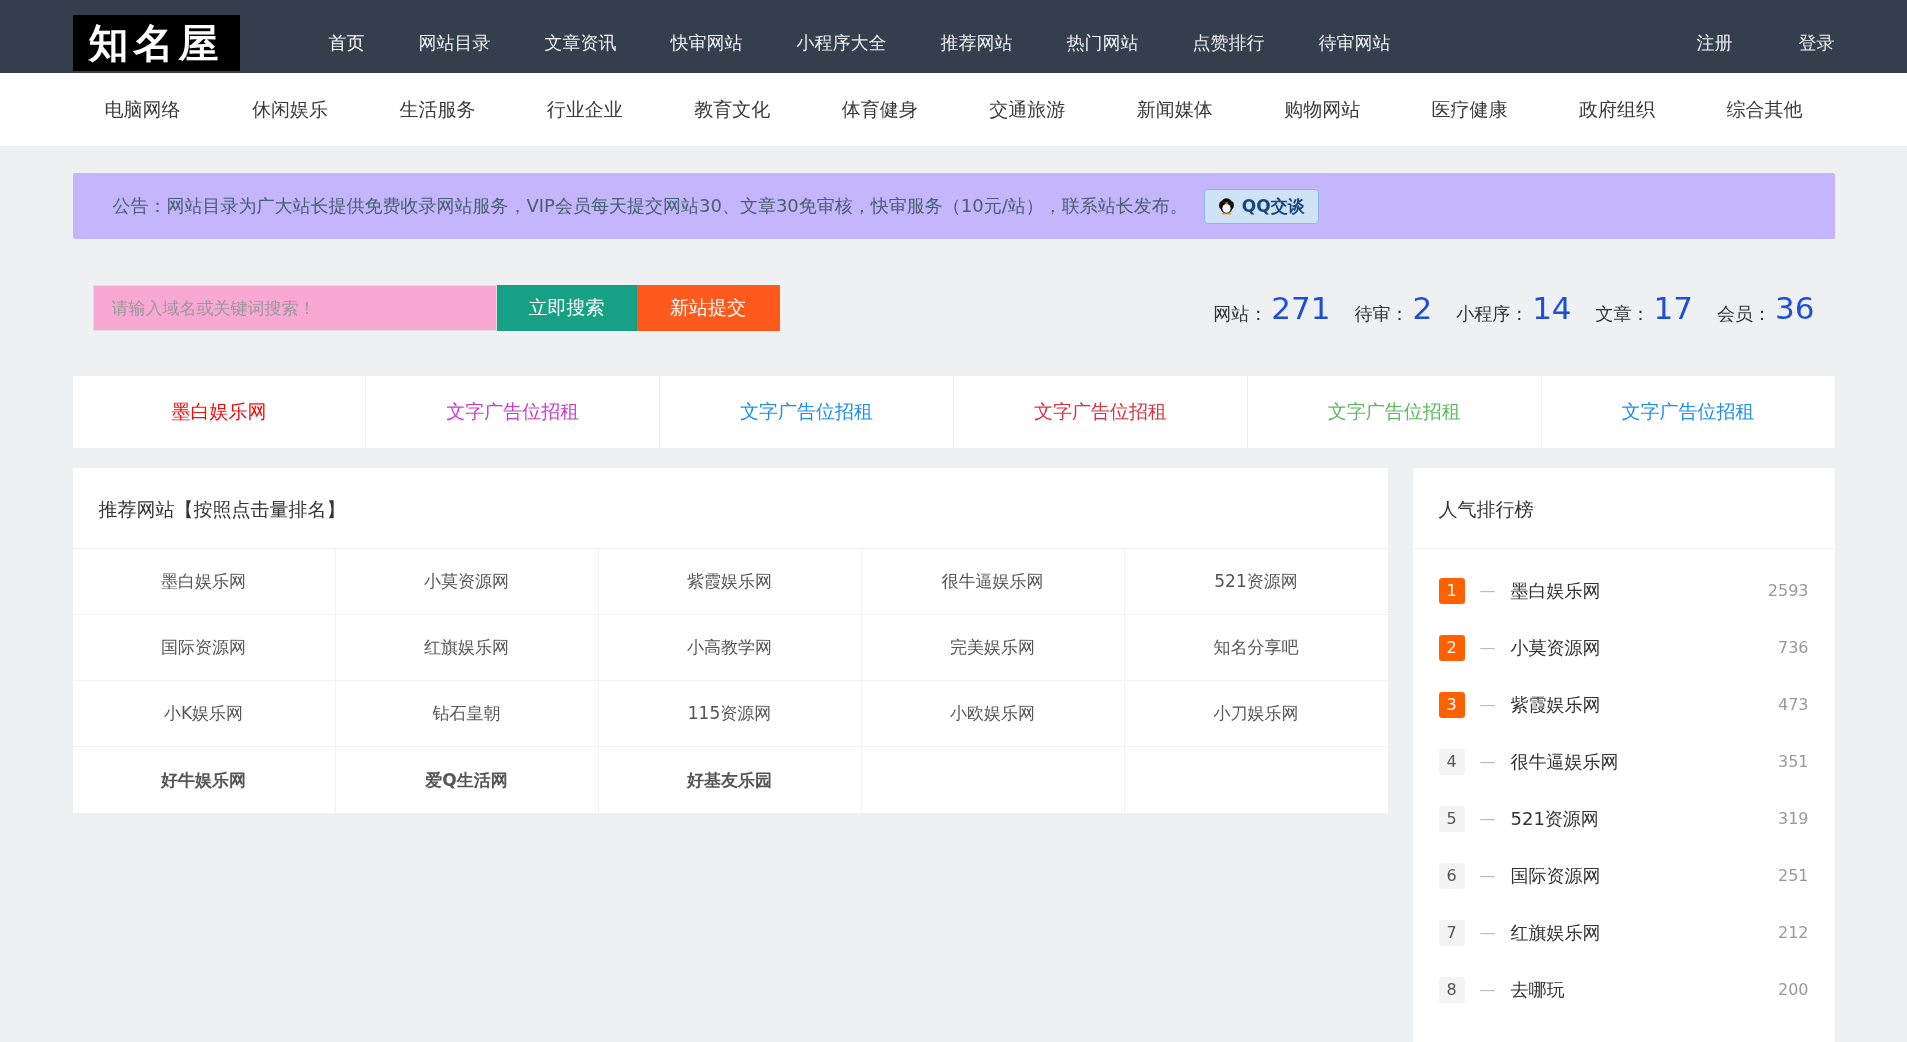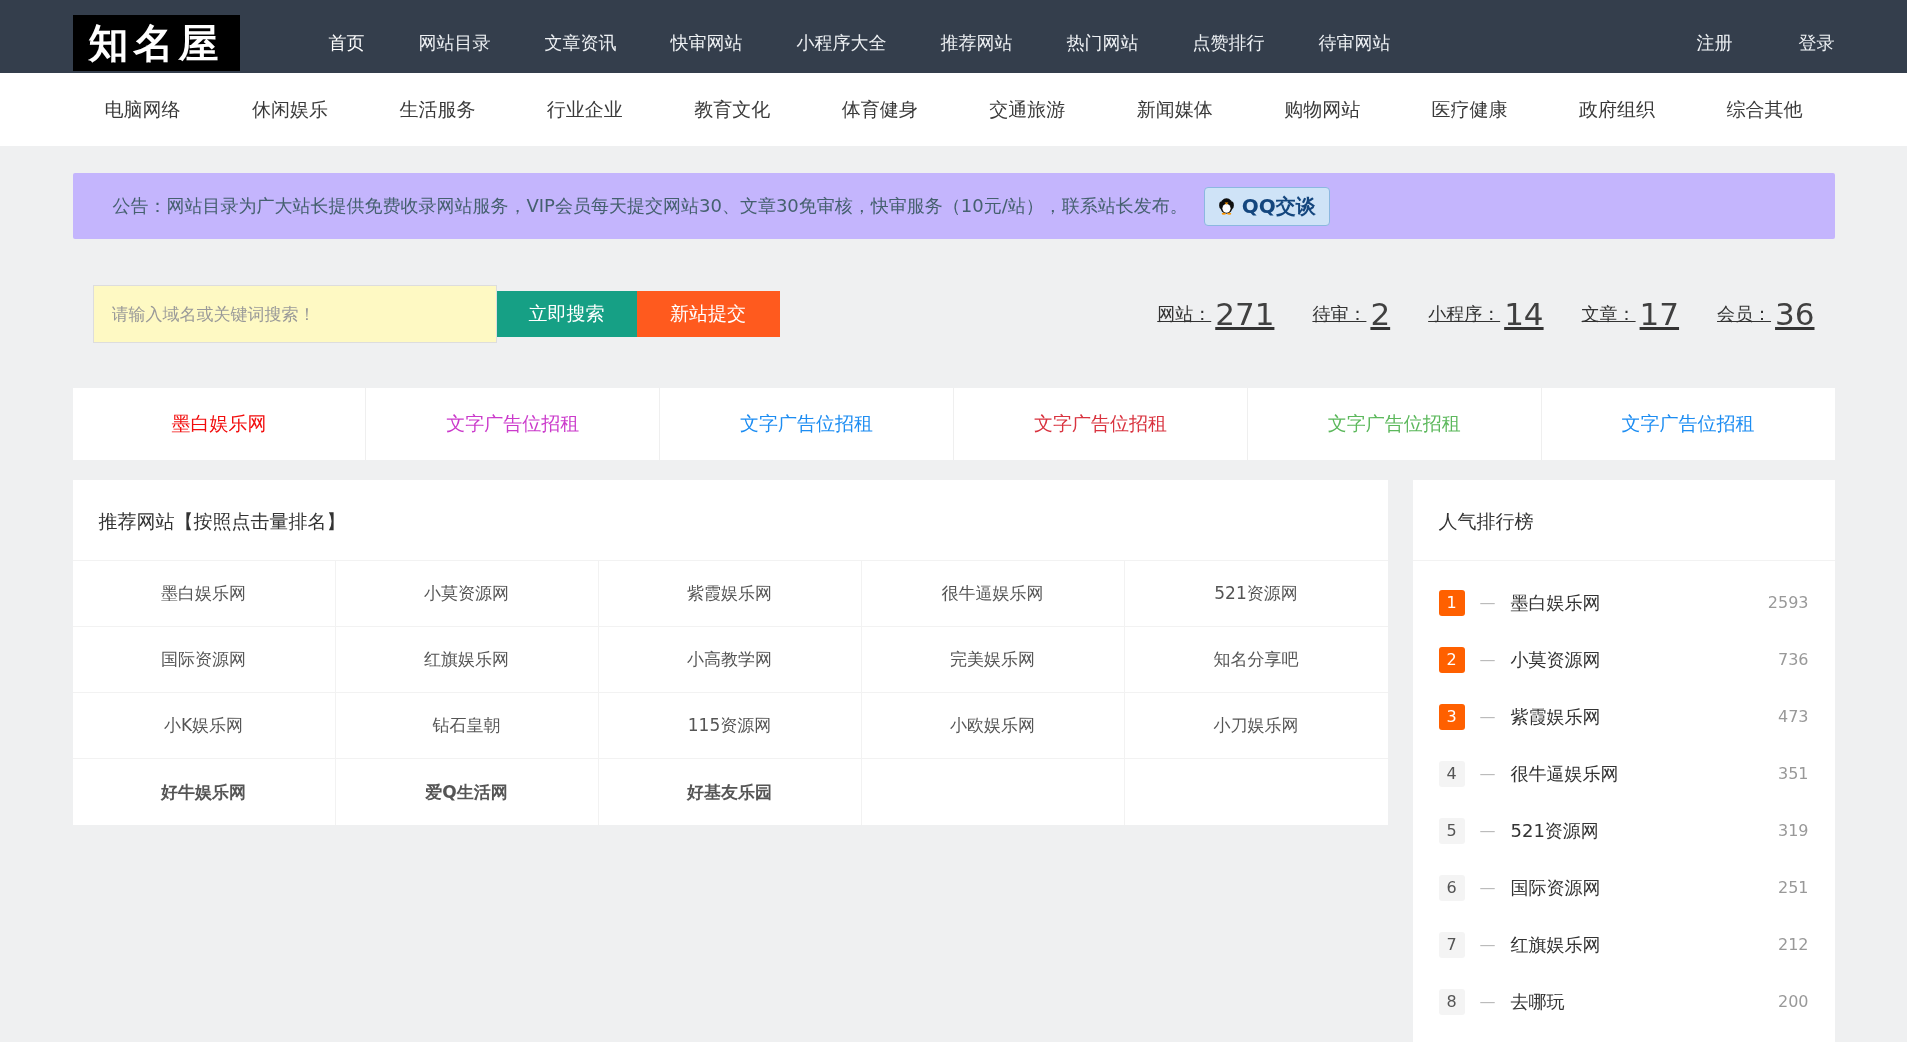--- a/index.html
+++ b/index.html
@@ -39,39 +39,39 @@
 
   
   .announce {
     margin:27px auto 0; width:1762px; height:66px; background:#c4b5fd;
     display:flex; align-items:center; padding:0 40px; border-radius:2px;
   }
   .announce-text { font-size:18px; color:#45606f; }
   .qq-badge {
     margin-left:16px; display:inline-flex; align-items:center; gap:7px;
     background:#cfe3f7; border:1px solid #8cb8e0; border-radius:4px;
-    padding:5px 13px; font-weight:bold; color:#14467e; font-size:20px; cursor:pointer;
+    padding:5px 13px; font-weight:bold; color:#14467e; font-size:17px; cursor:pointer;
     white-space:nowrap;
   }
 
   
   .search-row { margin:46px auto 0; display:flex; align-items:center; padding:0 20px; }
   .search-input {
-    width:404px; height:58px; border:1px solid #ddd; background:#fef9c3;
+    width:404px; height:46px; border:1px solid #ddd; background:#f9a8d4;
     padding:0 18px; font-size:17px; color:#333; outline:none;
     font-family:inherit;
   }
   .search-input::placeholder { color:#999; }
   .btn { height:46px; border:none; color:#fff; font-size:19px; cursor:pointer; font-family:inherit; }
   .btn-search { width:140px; background:#16a085; }
   .btn-submit { width:143px; background:#ff5a1e; }
   .stats { margin-left:auto; display:flex; align-items:center; }
-  .stat { display:flex; align-items:center; margin-left:38px; white-space:nowrap;text-decoration:underline; }
+  .stat { display:flex; align-items:flex-end; margin-left:24px; white-space:nowrap; }
   .stat-label { font-size:18px; color:#333; }
-  .stat-value { font-size:31px; color:#404040; margin-left:4px; }
+  .stat-value { font-size:31px; color:#1d4ed8; margin-left:4px; }
 
   
   .ad-row { margin:45px auto 0; background:#fff; display:flex; height:72px; }
   .ad-cell {
     flex:1; display:flex; align-items:center; justify-content:center;
     font-size:19px; border-right:1px solid #efefef; cursor:pointer; white-space:nowrap;
   }
   .ad-cell:last-child { border-right:none; }
 
   

